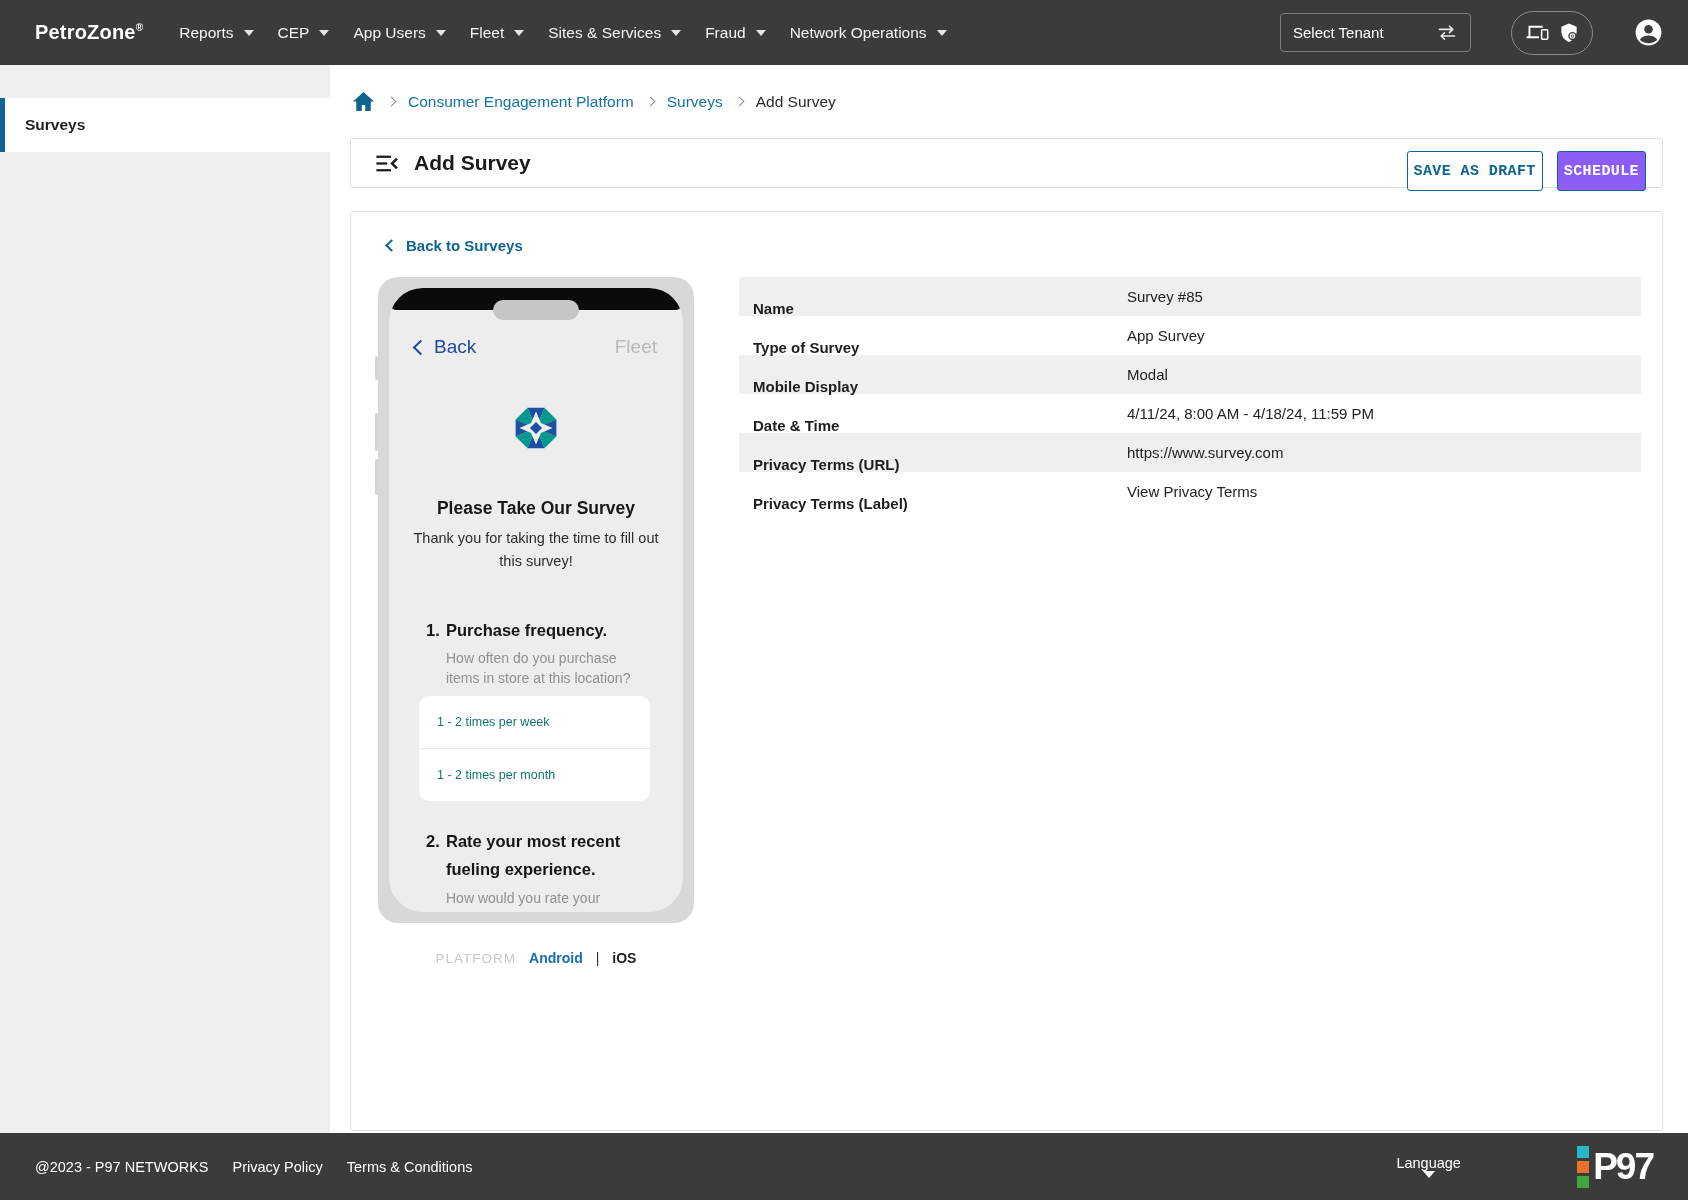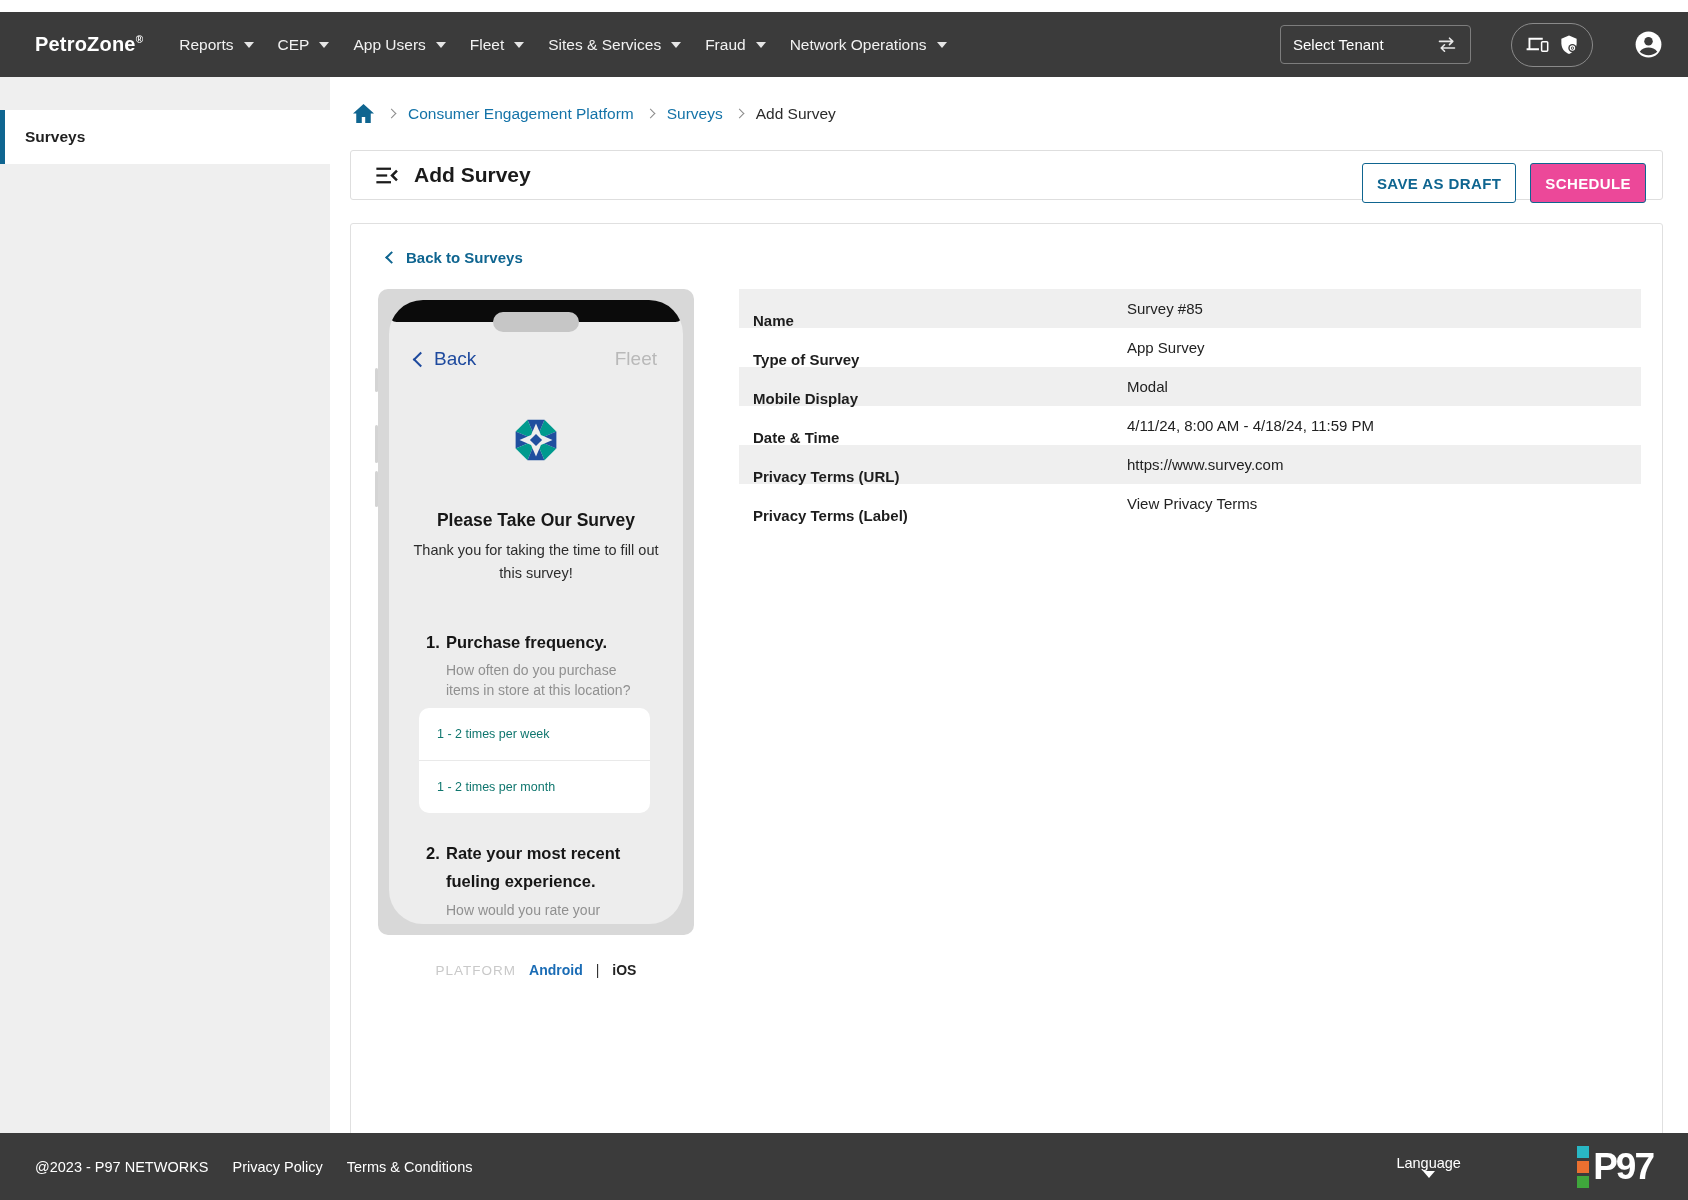--- a/index.html
+++ b/index.html
@@ -3,21 +3,21 @@
 <meta charset="utf-8">
 <style>
   * { margin:0; padding:0; box-sizing:border-box; }
   html,body { width:1688px; height:1200px; overflow:hidden; }
   body {
     font-family:"Liberation Sans","DejaVu Sans",sans-serif;
     color:#202020; background:#fff;
     display:flex; flex-direction:column;
   }
   
-  .topnav{height:65px; background:#3b3b3b; display:flex; align-items:center; padding:0 24px 0 35px; flex-shrink:0;margin-top:12px;}
+  .topnav{height:65px; background:#3b3b3b; display:flex; align-items:center; padding:0 24px 0 35px; flex-shrink:0;}
   .brand{color:#fff; font-size:20px; font-weight:bold; letter-spacing:.2px; margin-right:36px; white-space:nowrap;}
   .brand sup{font-size:10px;}
   .nav-items{display:flex; align-items:center; gap:24px;}
   .nav-item{display:flex; align-items:center; color:#f2f2f2; font-size:15.5px; cursor:pointer; white-space:nowrap;}
   .caret{width:0;height:0;border-left:5px solid transparent;border-right:5px solid transparent;border-top:6px solid #e6e6e6;display:inline-block;margin-left:10px;}
   .nav-right{margin-left:auto; display:flex; align-items:center; gap:40px;}
   .tenant-box{width:191px;height:39px;border:1px solid #7d7d7d;border-radius:4px;display:flex;align-items:center;justify-content:space-between;padding:0 12px;color:#fff;font-size:15px;cursor:pointer;}
   .device-pill{height:44px;padding:0 14px;border:1px solid #8a8a8a;border-radius:22px;display:flex;align-items:center;gap:10px;cursor:pointer;}
   .account-btn{cursor:pointer;display:flex;align-items:center;}
   
@@ -29,34 +29,34 @@
   .breadcrumb{height:73px; display:flex; align-items:center; gap:13px; padding-left:22px; font-size:15.5px;}
   .bc-link{color:#1473a8; text-decoration:none; cursor:pointer;}
   .bc-current{color:#2b2b2b;}
   .chev{display:inline-block;width:7px;height:7px;border-right:1.8px solid #8a8a8a;border-top:1.8px solid #8a8a8a;transform:rotate(45deg);}
   .home-link{display:flex;align-items:center;cursor:pointer;}
   
   .header-bar{margin-left:20px; width:1313px; height:50px; border:1px solid #dedede; border-radius:3px; display:flex; align-items:center; padding:0 16px;}
   .menu-open{margin:0 14px 0 6px; cursor:pointer; display:flex; align-items:center;}
   .page-title{font-size:21px; color:#1b1b1b;}
   .hdr-buttons{margin-left:auto; display:flex; gap:14px;}
-  .btn{height:40px; padding:0 14px; font-size:15px; font-weight:bold; letter-spacing:.4px; border-radius:3px; cursor:pointer; font-family:Liberation Sans, sans-serif;margin-top:16px;}
+  .btn{height:40px; padding:0 6px; font-size:15px; font-weight:bold; letter-spacing:.4px; border-radius:3px; cursor:pointer; font-family:Liberation Mono, monospace;margin-top:16px;}
   .btn-outline{background:#fff; border:1.5px solid #0f6590; color:#0f6590;}
-  .btn-fill{background:#ec4899; border:1.5px solid #0f6590; color:#fff;}
+  .btn-fill{background:#8b5cf6; border:1.5px solid #0f6590; color:#fff;}
   
   .card{margin:23px 0 0 20px; width:1313px; height:920px; border:1px solid #e0e0e0; border-radius:3px; overflow:hidden;}
   .back-link{display:flex; align-items:center; gap:10px; margin:25px 0 0 36px; color:#0f6590; font-size:15px; font-weight:bold; cursor:pointer;}
   .chev-left{display:inline-block;width:9px;height:9px;border-left:2.5px solid #0f6590;border-bottom:2.5px solid #0f6590;transform:rotate(45deg);}
   .tabs{margin-top:15px; padding-left:1px; display:flex;}
   .tab{padding:13px 36px 13px; font-size:15px; font-weight:bold; color:#9c9c9c; cursor:pointer; border-bottom:3px solid transparent;}
   .tab.active{color:#212121; border-bottom-color:#0f6590;}
   .preview-area{display:flex; margin-top:23px; padding-left:27px;}
   
   .phone-col{width:316px; margin-right:45px; flex-shrink:0;}
-  .phone{width:316px;height:646px;background:#d8d8d8;border-radius:10px;padding:11px;position:relative;}
+  .phone{width:316px;height:646px;background:#d8d8d8;border-radius:20px;padding:11px;position:relative;}
   .phone-side-btn{position:absolute;left:-3px;width:3px;background:#d4d4d4;border-radius:2px;}
   .sb1{top:79px;height:24px;} .sb2{top:136px;height:38px;} .sb3{top:182px;height:36px;}
   .phone-screen{width:294px;height:624px;background:#ededed;border-radius:34px;overflow:hidden;position:relative;}
   .phone-topband{height:22px;background:#0b0b0b;border-radius:34px 34px 18px 18px;}
   .phone-notch{position:absolute;top:12px;left:50%;transform:translateX(-50%);width:86px;height:20px;background:#c6c6c6;border-radius:11px;}
   .screen-row{display:flex;justify-content:space-between;align-items:center;margin-top:26px;padding:0 26px;}
   .ph-back{display:flex;align-items:center;gap:8px;color:#1e4a9e;font-size:19px;}
   .chev-ph{display:inline-block;width:11px;height:11px;border-left:2.5px solid #1e4a9e;border-bottom:2.5px solid #1e4a9e;transform:rotate(45deg);}
   .ph-submit{color:#b9b9b9;font-size:19px;}
   .ph-logo{display:block;margin:48px auto 0;}

